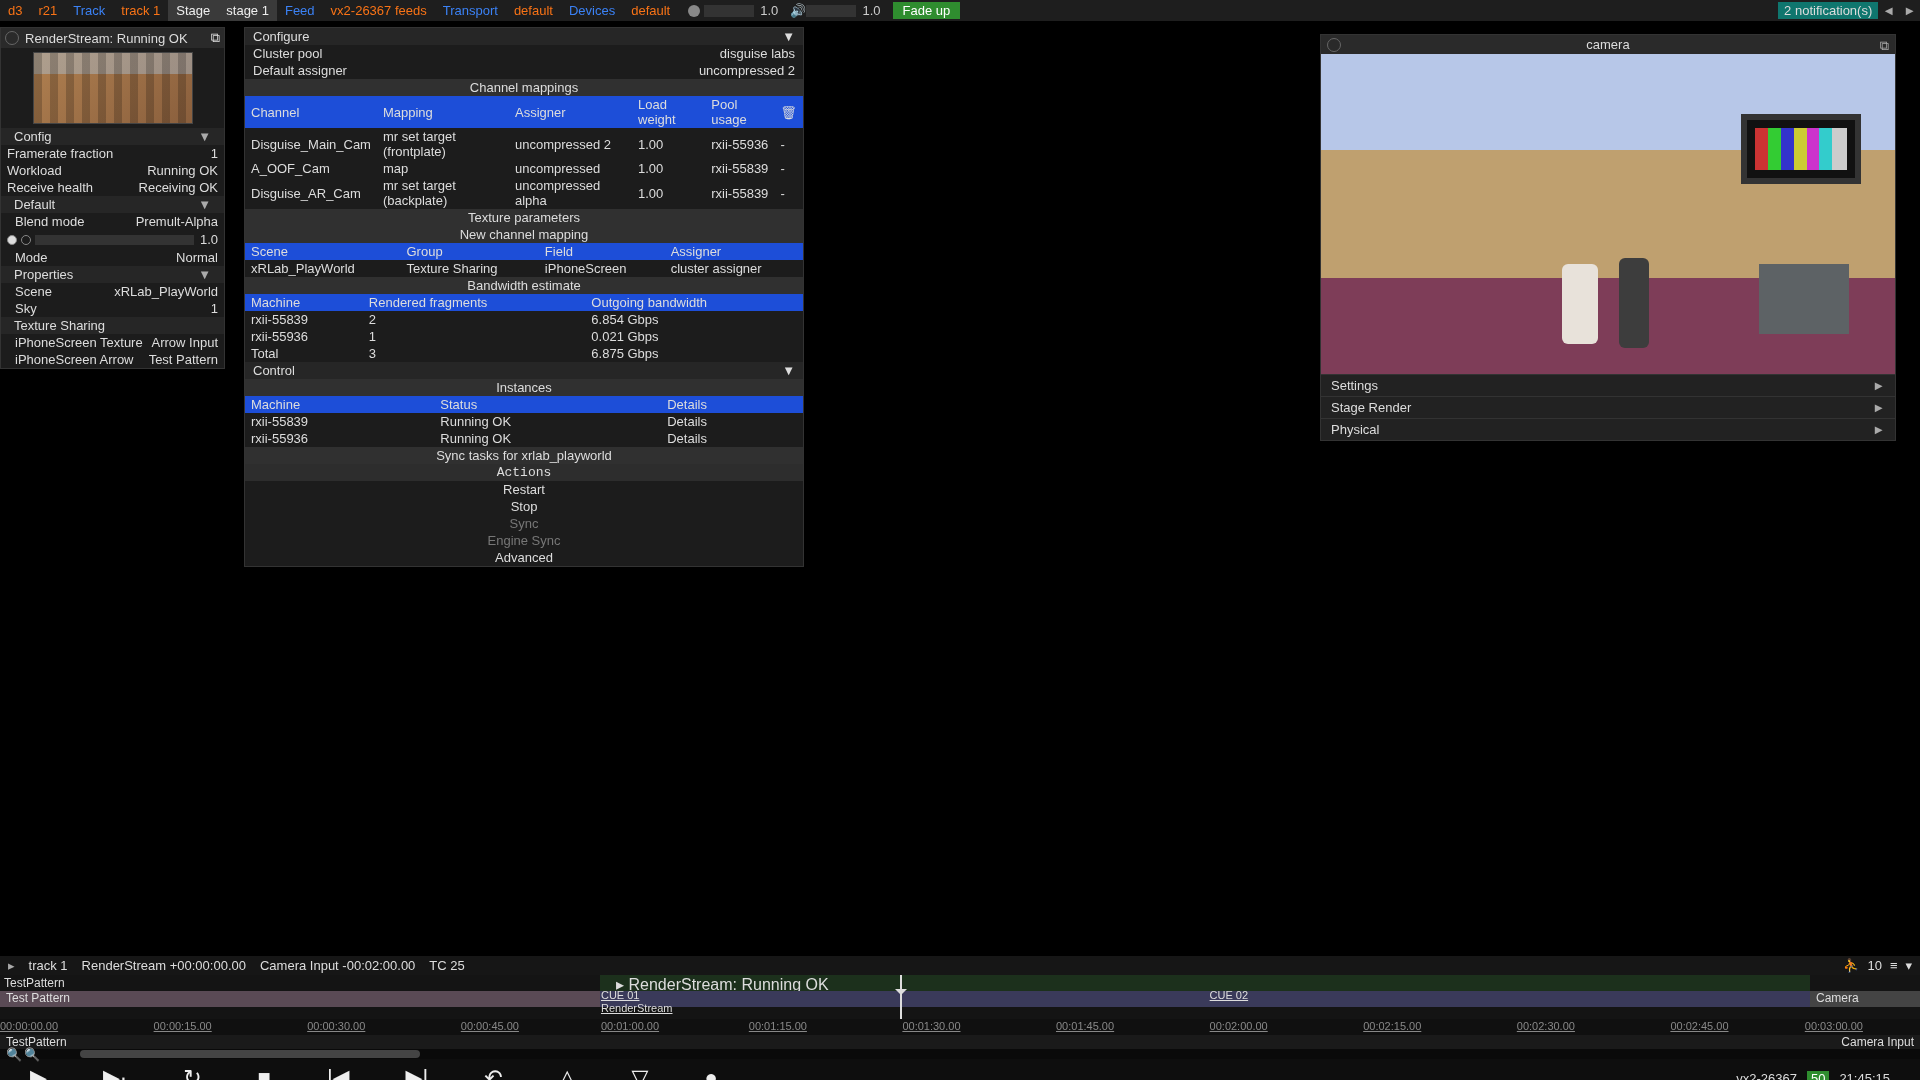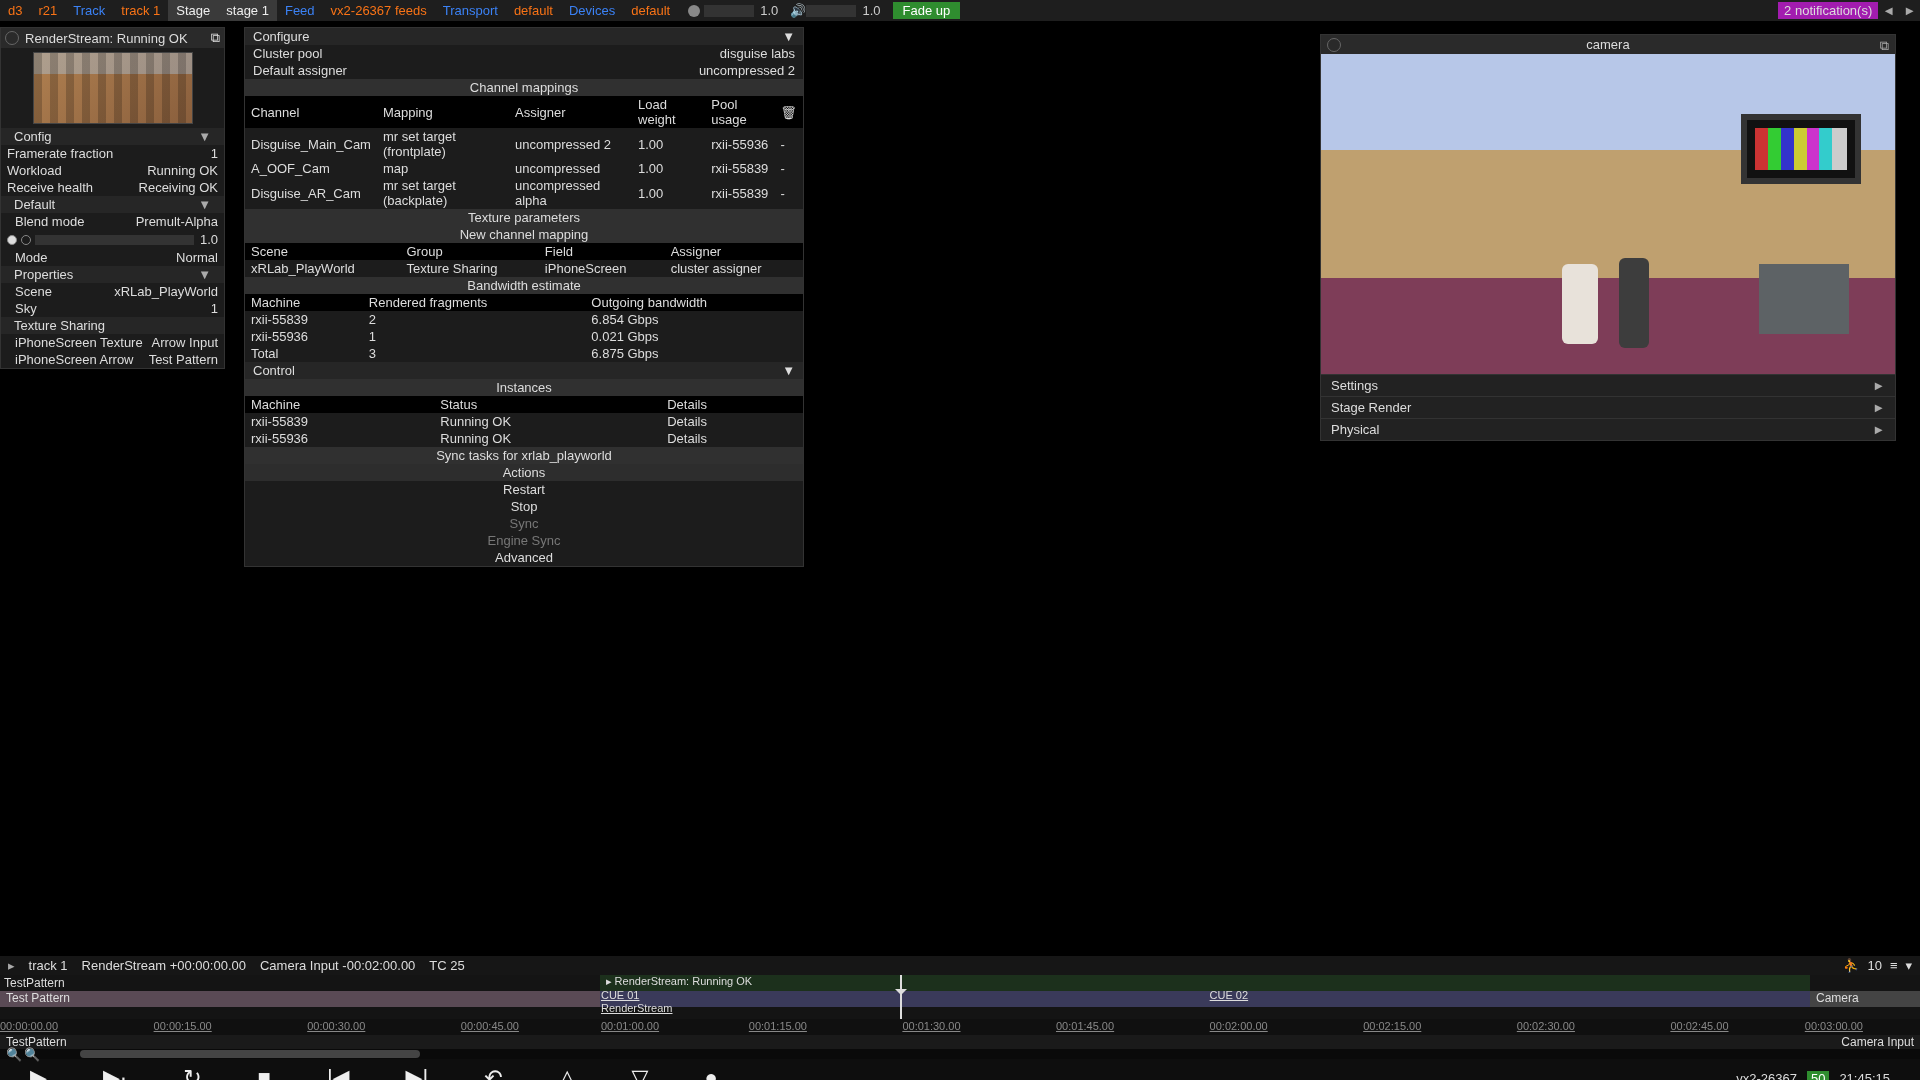--- a/index.html
+++ b/index.html
@@ -10,21 +10,21 @@
 .menubar { position:absolute; top:0; left:0; right:0; height:21px; background:#1e1e1e; display:flex; align-items:center; }
 .menubar .seg { padding:0 8px; line-height:21px; color:#f97316; }
 .menubar .seg-label { color:#3b82f6; }
 .menubar .seg-active { background:#3a3a3a; color:#eee; }
 .menubar .slider-grp { display:flex; align-items:center; margin-left:6px; }
 .menubar .dot { width:12px; height:12px; border-radius:50%; background:#888; margin:0 4px; }
 .menubar .sbar { width:50px; height:12px; background:#333; }
 .menubar .sval { color:#ccc; padding:0 6px; }
 .menubar .fadeup { background:#2f8d2f; color:#fff; padding:1px 10px; margin-left:6px; }
 .menubar .right { margin-left:auto; display:flex; align-items:center; }
-.menubar .notif { background:#a21caf; color:#ddd; padding:1px 6px; }
+.menubar .notif { background:#0f766e; color:#ddd; padding:1px 6px; }
 .menubar .tri { margin:0 4px; color:#aaa; }
 
 
 .left-panel { position:absolute; top:27px; left:0; width:225px; background:#1c1c1c; border:1px solid #333; font-size:13px; }
 .left-panel .hdr { display:flex; align-items:center; background:#2a2a2a; padding:2px 4px; }
 .left-panel .close-dot { width:14px; height:14px; border-radius:50%; border:1px solid #666; margin-right:6px; }
 .left-panel .thumb { margin:4px auto; width:160px; height:72px; background:linear-gradient(135deg,#b08050,#8a5f3d); border:1px solid #444; position:relative; }
 .left-panel .thumb::after{content:"";position:absolute;inset:0;background:
  repeating-linear-gradient(90deg,rgba(0,0,0,.2) 0 8px,transparent 8px 16px),
  linear-gradient(180deg,rgba(173,216,255,.35) 0 30%,rgba(0,0,0,0) 30%);}
@@ -40,21 +40,21 @@
 
 
 .cluster { position:absolute; top:27px; left:244px; width:560px; background:#1c1c1c; border:1px solid #333; font-size:13px; }
 .cluster .title { text-align:center; background:#2a2a2a; padding:3px 0; position:relative;}
 .cluster .title .x{position:absolute;left:6px;top:3px;width:14px;height:14px;border-radius:50%;border:1px solid #666;}
 .cluster .line { display:flex; justify-content:space-between; padding:1px 8px; }
 .cluster .line.sec { background:#262626; }
 .cluster .hdrline { background:#303030; text-align:center; padding:1px 0; }
 .cluster table { width:100%; border-collapse:collapse; }
 .cluster th,.cluster td { text-align:left; padding:1px 6px; font-weight:normal; color:#ddd; font-size:13px;}
-.cluster th { background:#000000;margin-left:44px; }
+.cluster th { background:#1d4ed8;margin-left:44px; }
 .cluster .actions div { text-align:center; padding:1px 0; }
 .cluster .actions .dim { color:#777; }
 
 
 .camwin { position:absolute; top:34px; right:24px; width:576px; background:#1c1c1c; border:1px solid #333; }
 .camwin .title { text-align:center; background:#2a2a2a; padding:2px 0; position:relative; }
 .camwin .title .x{position:absolute;left:6px;top:3px;width:14px;height:14px;border-radius:50%;border:1px solid #666;}
 .camwin .title .pop{position:absolute;right:6px;top:3px;color:#aaa;}
 .camwin .view { height:320px; background:linear-gradient(180deg,#b7c7e8 0 30%,#bfa06f 30% 70%,#7e3d58 70% 100%); position:relative; overflow:hidden;}
 .camwin .overlay-robot{position:absolute;bottom:30px;left:42%;width:36px;height:80px;background:#e8e2da;border-radius:6px;}
@@ -92,21 +92,21 @@
 .viewport .camicon{position:absolute;left:57%;bottom:24%;color:#ccc;font-size:11px;text-align:center;}
 .viewport .camicon .wire{width:26px;height:26px;border:1px solid #aaa;transform:rotate(45deg);margin:0 auto 2px;}
 
 
 .bottom { position:absolute; left:0; right:0; bottom:0; height:124px; background:#0e0e0e; }
 .bottom .statusline { display:flex; align-items:center; gap:14px; padding:2px 8px; background:#161616; font-size:13px;}
 .bottom .statusline .tri{color:#aaa;}
 .bottom .statusline .right{margin-left:auto;display:flex;align-items:center;gap:8px;}
 .bottom .tl { position:relative; height:44px; background:#141414; }
 .bottom .tl .label { position:absolute; top:1px; font-size:12px; color:#ddd; }
-.bottom .tl .rs-bar { position:absolute; top:0; left:600px; right:110px; height:16px; background:rgba(40,90,40,.4); padding-left:6px; font-size:11px;}
+.bottom .tl .rs-bar { position:absolute; top:0; left:600px; right:110px; height:16px; background:rgba(40,90,40,.4); padding-left:16px; font-size:16px;}
 .bottom .tl .cambar { position:absolute; top:16px; right:0; width:110px; height:16px; background:#444; text-align:left; padding-left:6px; font-size:12px;}
 .bottom .tl .tpbar  { position:absolute; top:16px; left:0; right:110px; height:16px; background:linear-gradient(90deg,#5a4a55 0 600px,#3a3a5a 600px 1200px,#3a3a5a 1200px 100%); padding-left:6px; font-size:12px;}
 .bottom .tl .playhead{position:absolute;top:0;bottom:0;left:900px;width:2px;background:#ddd;}
 .bottom .tl .playhead::before{content:"";position:absolute;top:14px;left:-5px;border:6px solid transparent;border-top-color:#ddd;}
 .bottom .ruler { position:relative; height:16px; background:#101010; font-size:11px; color:#888;}
 .bottom .ruler span{position:absolute;top:1px;text-decoration:underline;}
 .bottom .tracklabels{display:flex;justify-content:space-between;padding:0 6px;font-size:12px;background:#1a1a1a;}
 .bottom .scroll { height:10px; background:#0a0a0a; position:relative;}
 .bottom .scroll .thumb{position:absolute;left:80px;width:340px;top:1px;bottom:1px;background:#444;border-radius:4px;}
 .bottom .transport { display:flex; align-items:center; gap:56px; padding:6px 30px; background:#0e0e0e; }
@@ -341,21 +341,21 @@
         </tr>
     <tr>
           <td>rxii-55936</td>
           <td>Running OK</td>
           <td>Details</td>
         </tr>
   </tbody>
     </table>
   <div class="hdrline">Sync tasks for xrlab_playworld</div>
   <div class="actions">
-    <div style="background:#2d2d2d;">Actions</div>
+    <div style="background:#2d2d2d;font-family:Liberation Mono, monospace;">Actions</div>
     <div>Restart</div>
     <div>Stop</div>
     <div class="dim">Sync</div>
     <div class="dim">Engine Sync</div>
     <div>Advanced</div>
   </div>
 </div>
 
 <div class="camwin">
   <div class="title"><span class="x"></span><span>camera</span><span class="pop">⧉</span></div>

